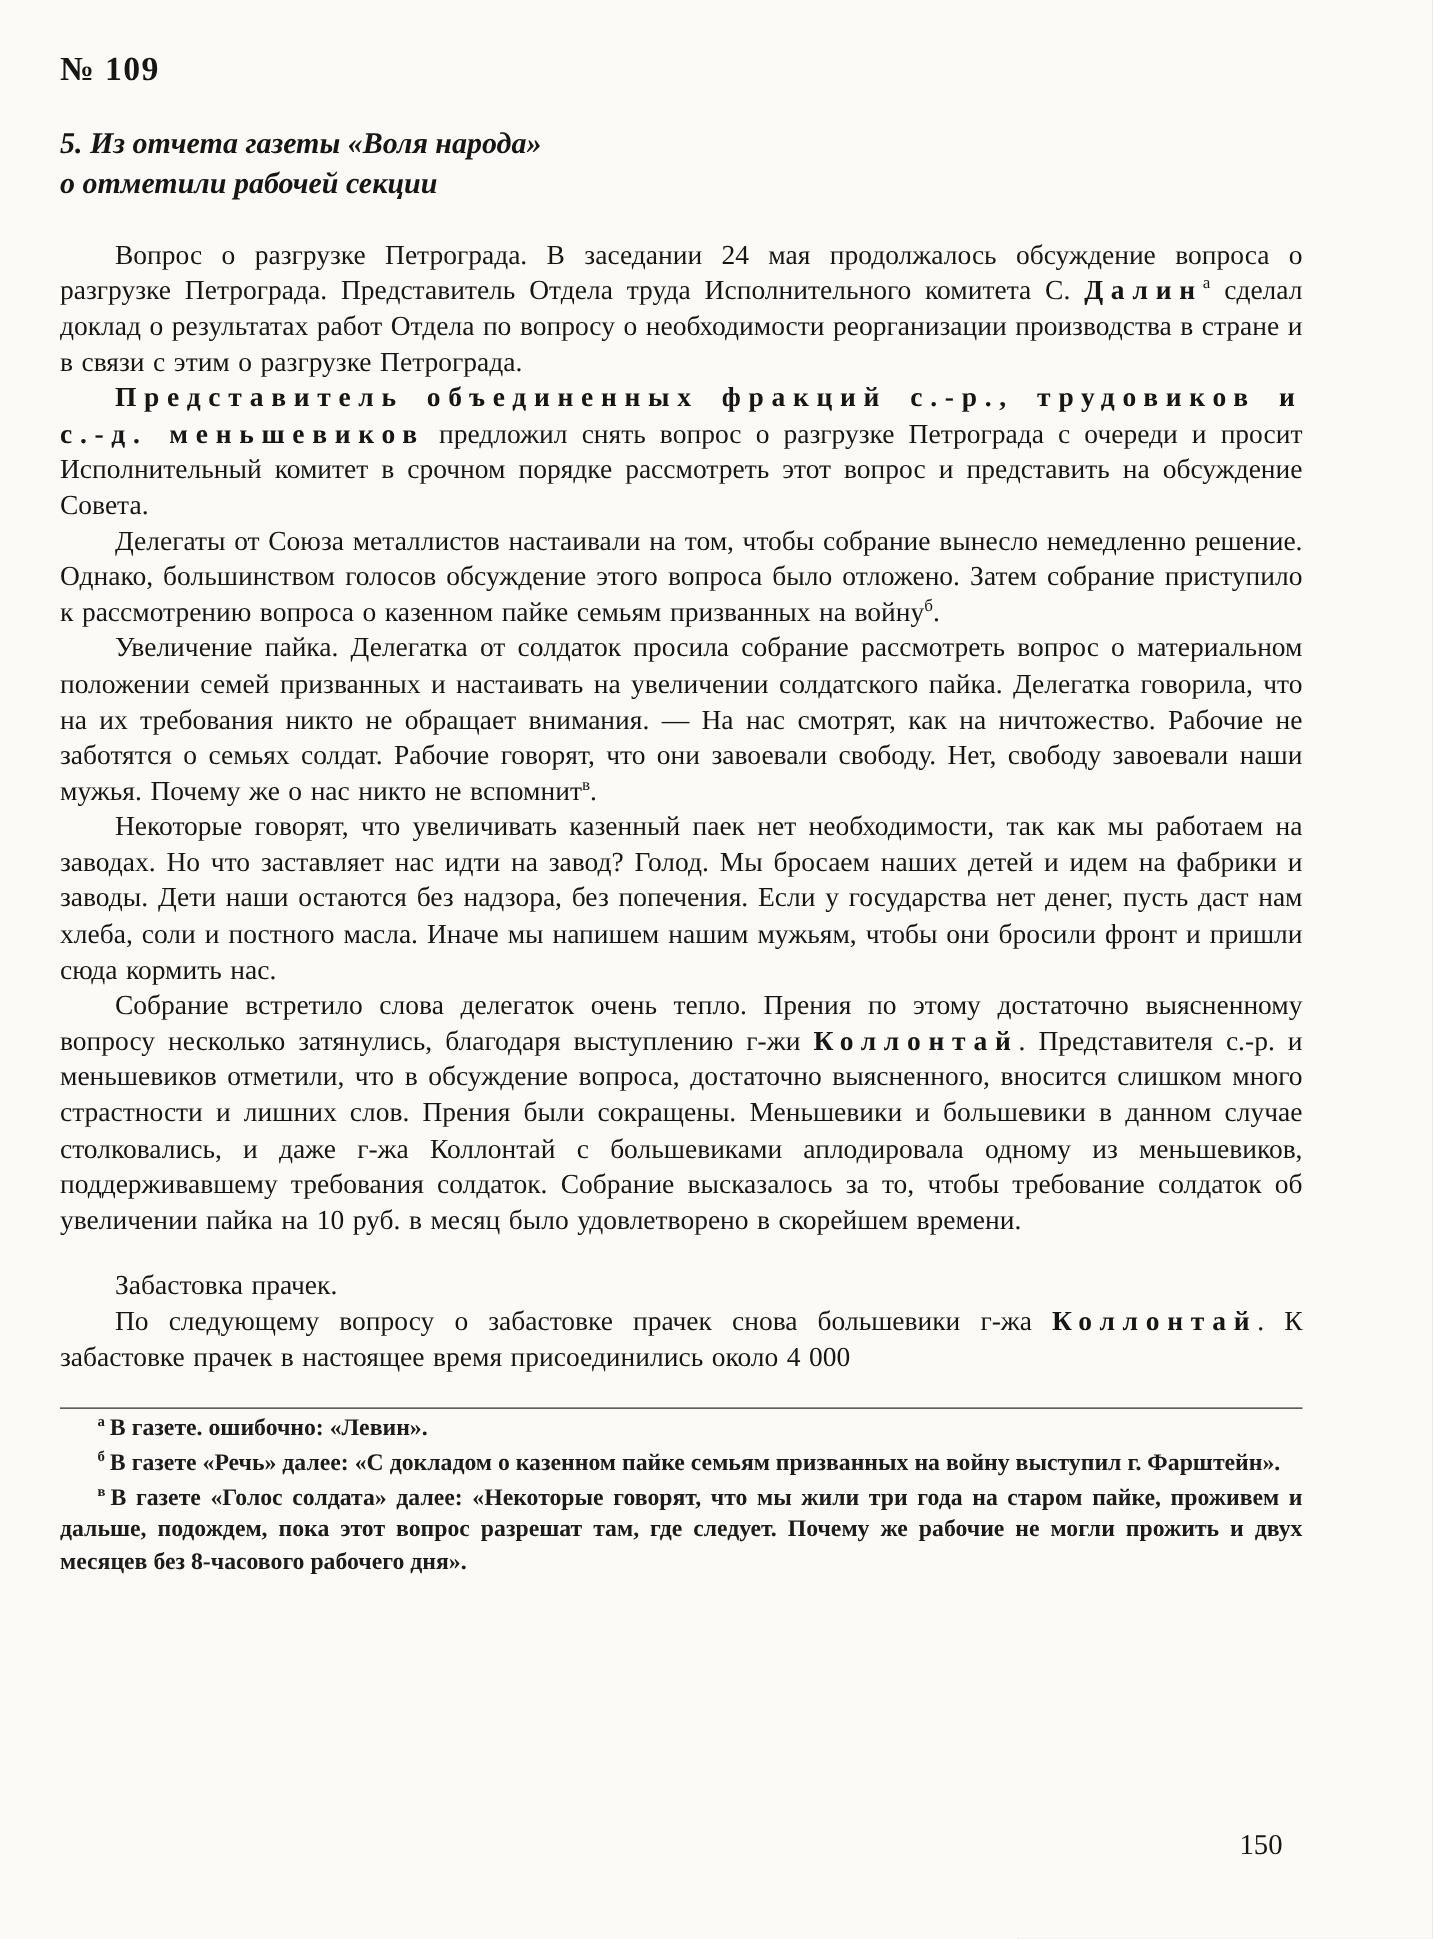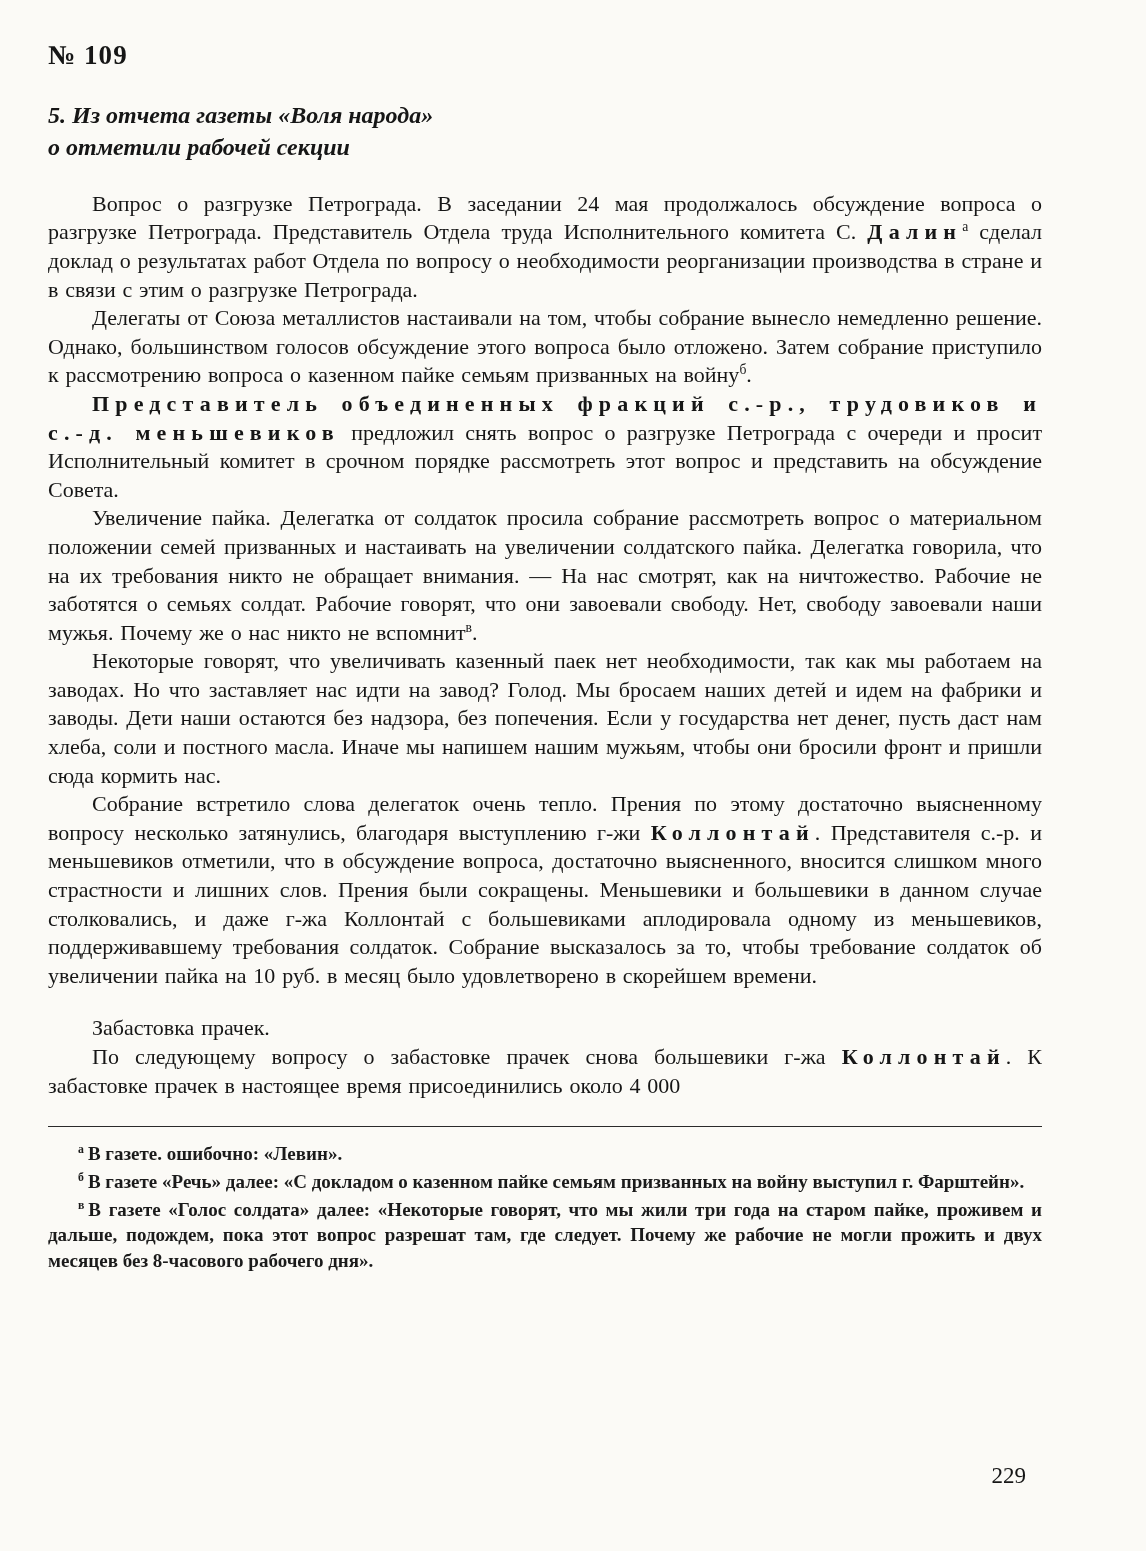--- a/index.html
+++ b/index.html
@@ -50,21 +50,21 @@
     letter-spacing: 0.28em;
     font-weight: bold;
   }
   sup {
     font-size: 0.62em;
     line-height: 0;
   }
   .footnotes {
     margin-top: 26px;
     border-top: 1px solid #2a2a2a;
-    padding-top: 14px;
+    padding-top: 3px;
     font-size: 19px;
     line-height: 1.32;
     font-weight: bold;
     color: #1b1b1b;
   }
   .footnote {
     margin: 0 0 3px 0;
     text-align: justify;
     text-indent: 30px;
   }
@@ -86,30 +86,30 @@
 
   <div class="doc-number">№ 109</div>
 
   <div class="doc-title">
     <div>5. Из отчета газеты «Воля народа»</div>
     <div>о отметили рабочей секции</div>
   </div>
 
   <div class="body-text" id="paragraphs">
       <p class="para"><span>Вопрос о разгрузке Петрограда. В заседании 24 мая продолжалось обсуждение вопроса о разгрузке Петрограда. Представитель Отдела труда Исполнительного комитета С. </span><span class="spaced">Далин</span><sup>а</sup><span> сделал доклад о результатах работ Отдела по вопросу о необходимости реорганизации производства в стране и в связи с этим о разгрузке Петрограда.</span></p>
+      <p class="para"><span class="spaced">Представитель объединенных фракций с.-р., трудовиков и с.-д. меньшевиков</span><span> предложил снять вопрос о разгрузке Петрограда с очереди и просит Исполнительный комитет в срочном порядке рассмотреть этот вопрос и представить на обсуждение Совета.</span></p>
       <p class="para"><span>Делегаты от Союза металлистов настаивали на том, чтобы собрание вынесло немедленно решение. Однако, большинством голосов обсуждение этого вопроса было отложено. Затем собрание приступило к рассмотрению вопроса о казенном пайке семьям призванных на войну</span><sup>б</sup><span>.</span></p>
-      <p class="para"><span class="spaced">Представитель объединенных фракций с.-р., трудовиков и с.-д. меньшевиков</span><span> предложил снять вопрос о разгрузке Петрограда с очереди и просит Исполнительный комитет в срочном порядке рассмотреть этот вопрос и представить на обсуждение Совета.</span></p>
       <p class="para"><span>Увеличение пайка. Делегатка от солдаток просила собрание рассмотреть вопрос о материальном положении семей призванных и настаивать на увеличении солдатского пайка. Делегатка говорила, что на их требования никто не обращает внимания. — На нас смотрят, как на ничтожество. Рабочие не заботятся о семьях солдат. Рабочие говорят, что они завоевали свободу. Нет, свободу завоевали наши мужья. Почему же о нас никто не вспомнит</span><sup>в</sup><span>.</span></p>
       <p class="para"><span>Некоторые говорят, что увеличивать казенный паек нет необходимости, так как мы работаем на заводах. Но что заставляет нас идти на завод? Голод. Мы бросаем наших детей и идем на фабрики и заводы. Дети наши остаются без надзора, без попечения. Если у государства нет денег, пусть даст нам хлеба, соли и постного масла. Иначе мы напишем нашим мужьям, чтобы они бросили фронт и пришли сюда кормить нас.</span></p>
       <p class="para"><span>Собрание встретило слова делегаток очень тепло. Прения по этому достаточно выясненному вопросу несколько затянулись, благодаря выступлению г-жи </span><span class="spaced">Коллонтай</span><span>. Представителя с.-р. и меньшевиков отметили, что в обсуждение вопроса, достаточно выясненного, вносится слишком много страстности и лишних слов. Прения были сокращены. Меньшевики и большевики в данном случае столковались, и даже г-жа Коллонтай с большевиками аплодировала одному из меньшевиков, поддерживавшему требования солдаток. Собрание высказалось за то, чтобы требование солдаток об увеличении пайка на 10 руб. в месяц было удовлетворено в скорейшем времени.</span></p>
       <p class="para"><span>Забастовка прачек.</span></p>
       <p class="para"><span>По следующему вопросу о забастовке прачек снова большевики г-жа </span><span class="spaced">Коллонтай</span><span>. К забастовке прачек в настоящее время присоединились около 4 000</span></p>
     </div>
 
   <div class="footnotes" id="footnotes">
       <p class="footnote"><sup class="fn-marker">а</sup><span>В газете. ошибочно: «Левин».</span></p>
       <p class="footnote"><sup class="fn-marker">б</sup><span>В газете «Речь» далее: «С докладом о казенном пайке семьям призванных на войну выступил г. Фарштейн».</span></p>
       <p class="footnote"><sup class="fn-marker">в</sup><span>В газете «Голос солдата» далее: «Некоторые говорят, что мы жили три года на старом пайке, проживем и дальше, подождем, пока этот вопрос разрешат там, где следует. Почему же рабочие не могли прожить и двух месяцев без 8-часового рабочего дня».</span></p>
     </div>
 
-  <div class="page-number">229</div>
+  <div class="page-number">150</div>
 
 </div>
 
 </body></html>

